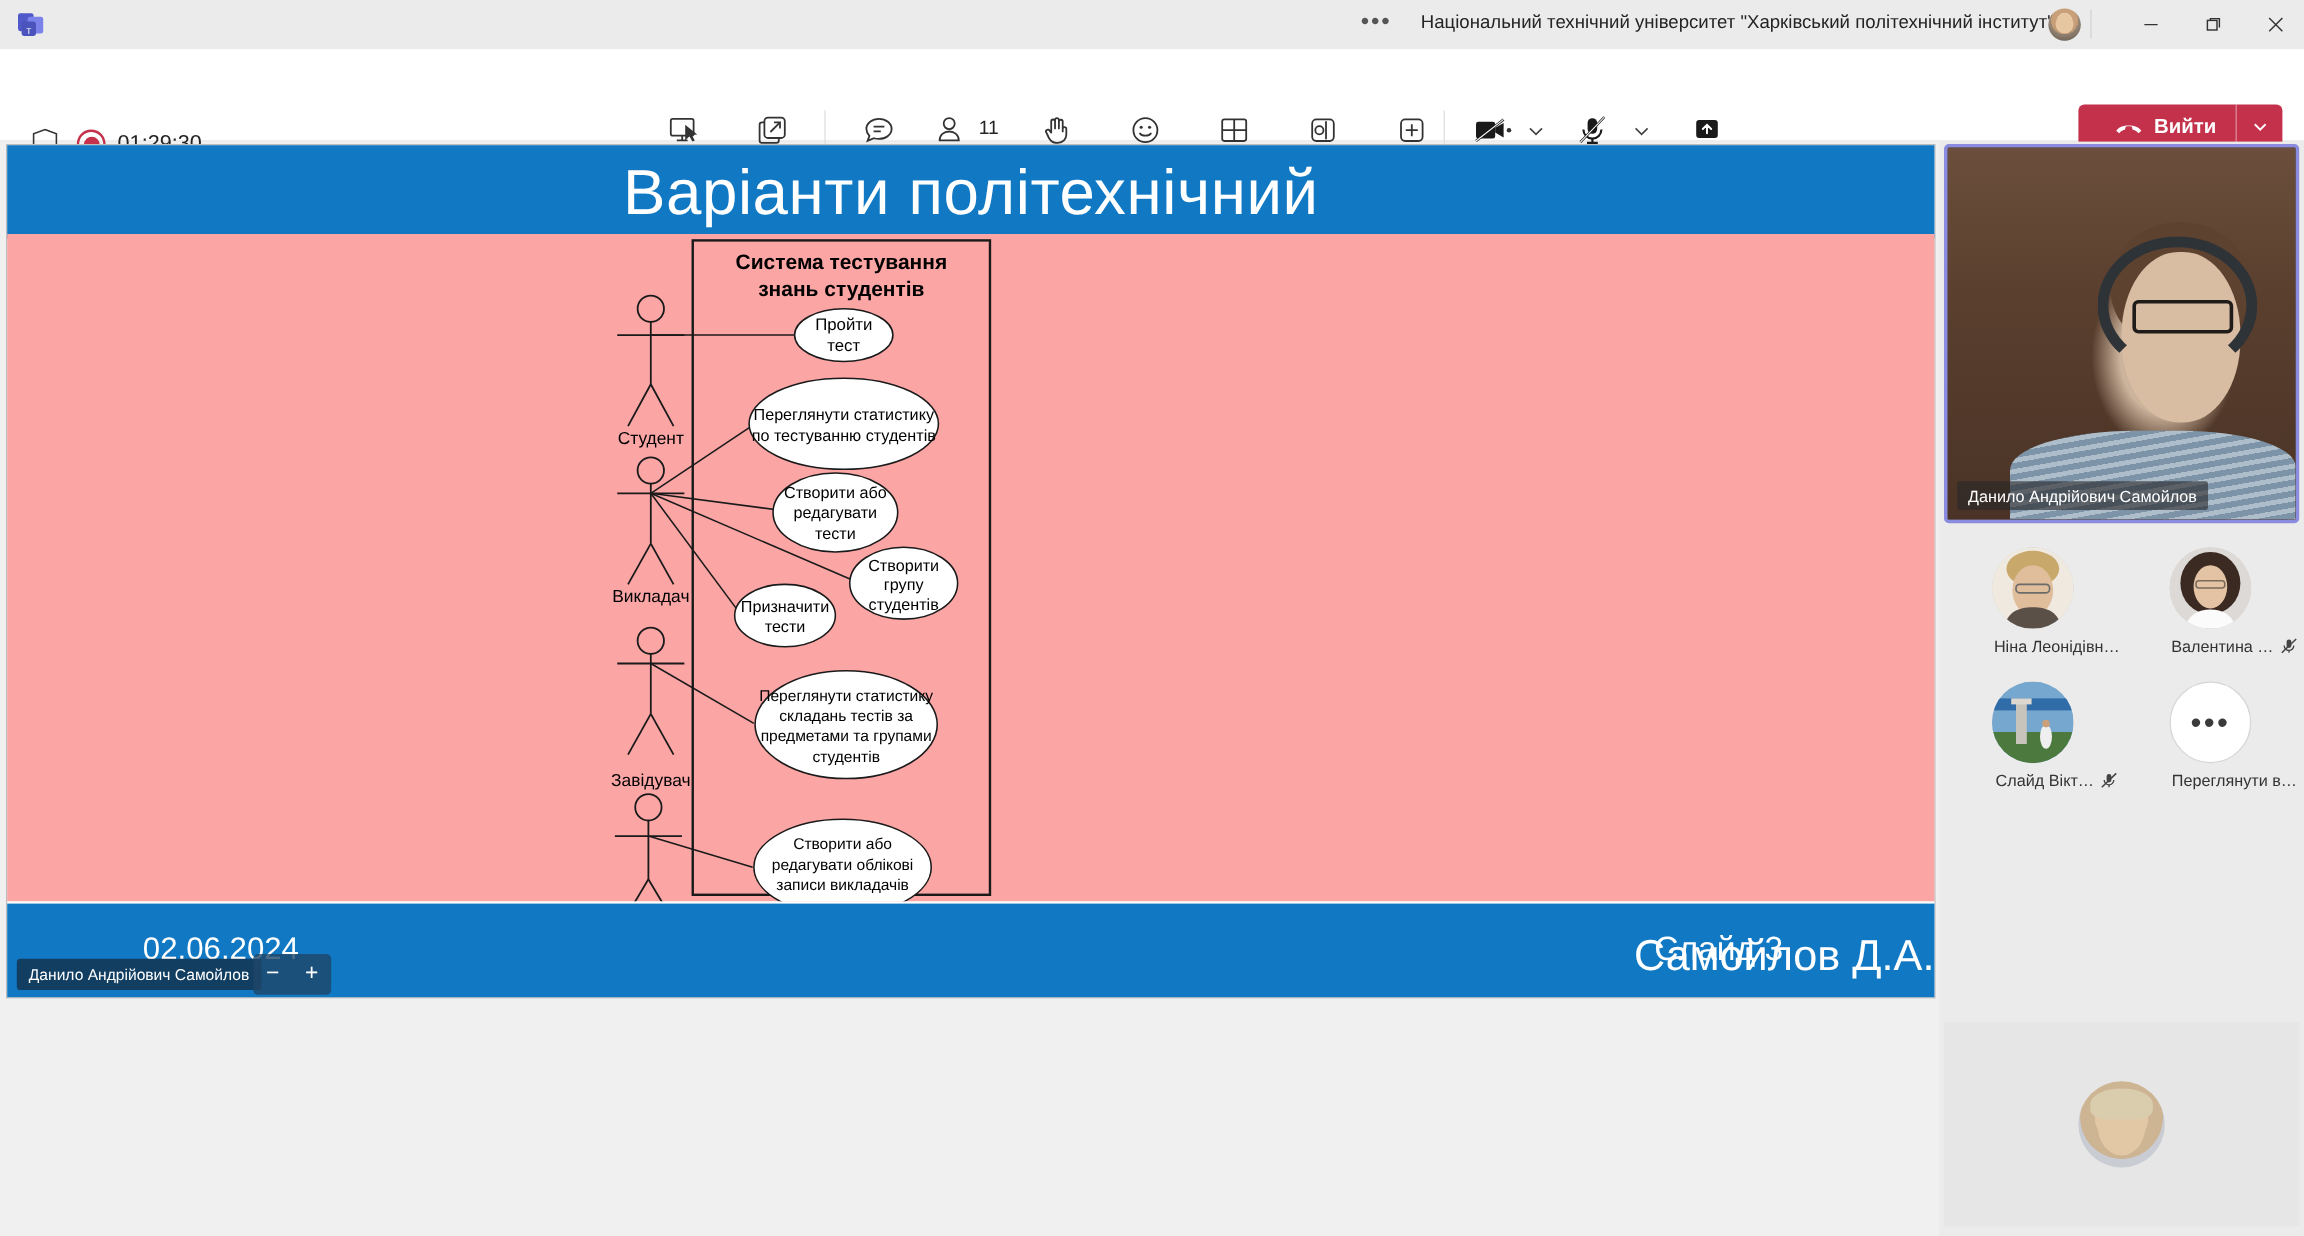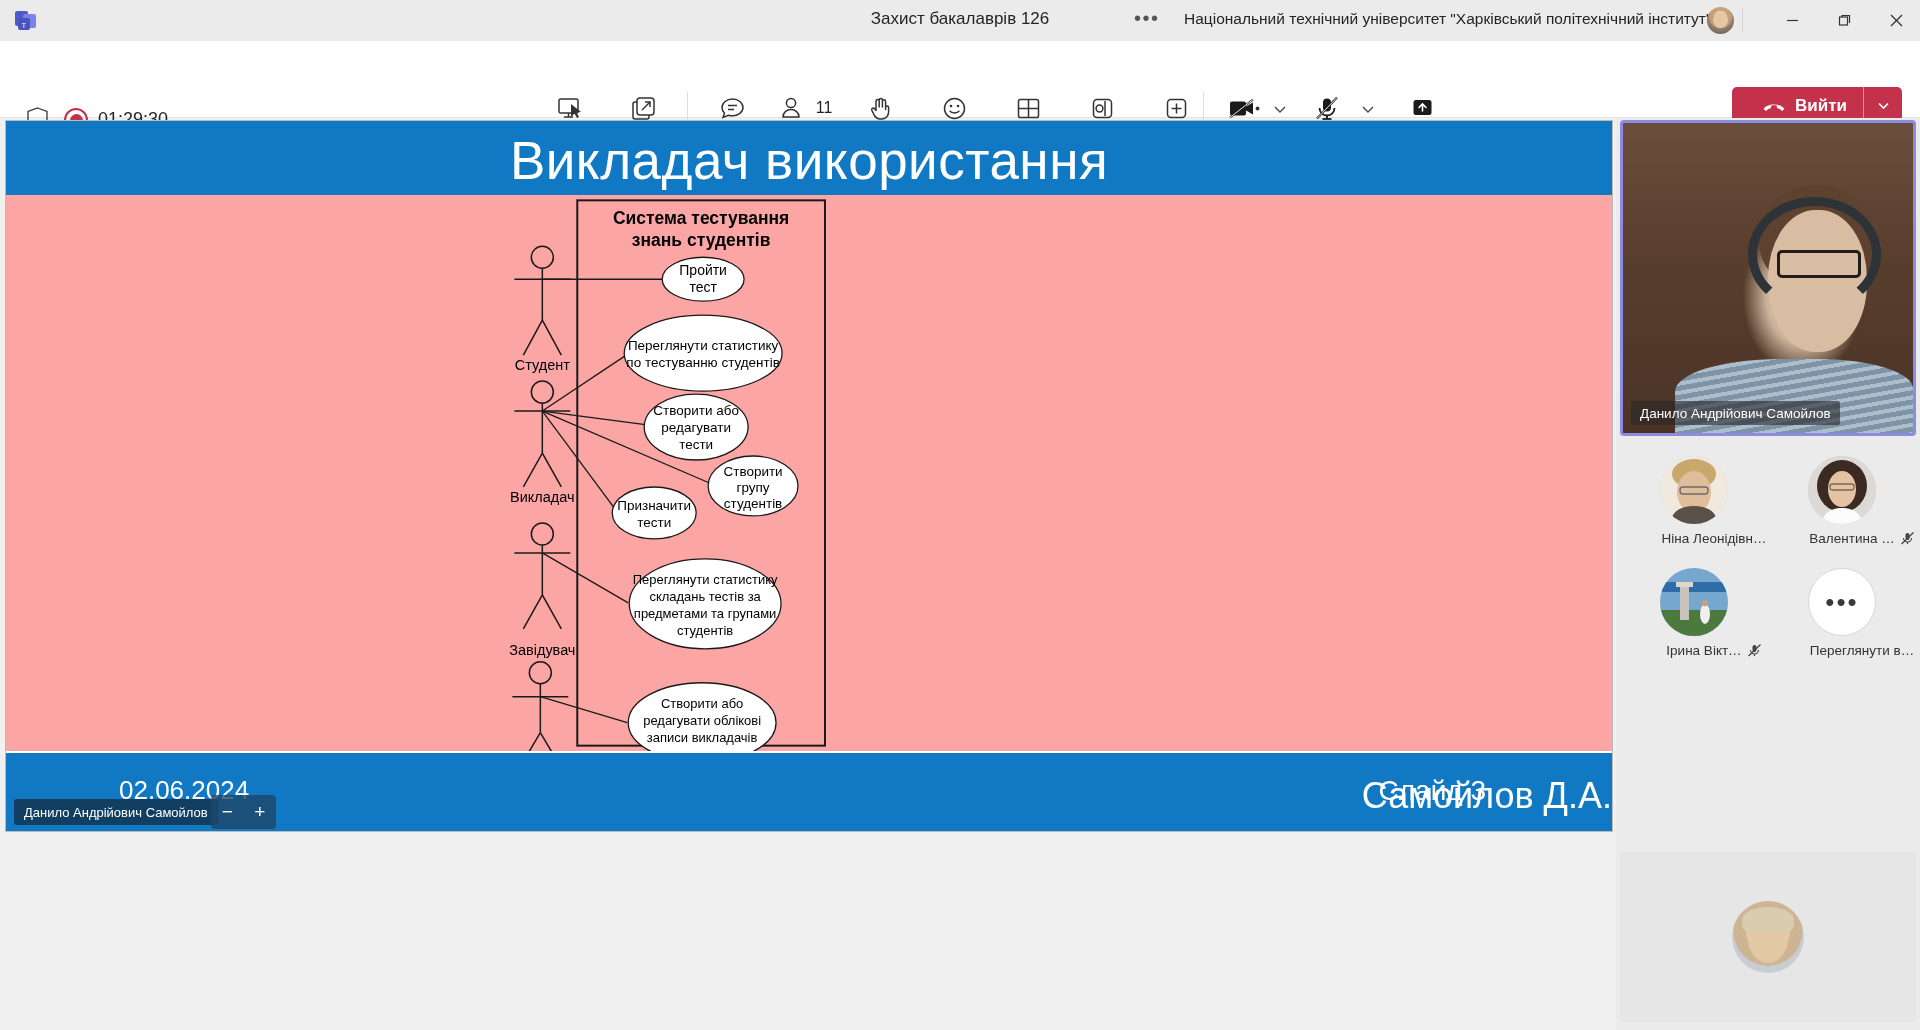--- a/index.html
+++ b/index.html
@@ -221,21 +221,20 @@
 
 <div class="titlebar">
   <div class="tb-applogo">
     <svg width="25" height="25" viewBox="0 0 25 25">
       <rect x="2" y="3" width="13" height="15" rx="2" fill="#5059c9"></rect>
       <rect x="10" y="6" width="13" height="14" rx="2" fill="#7b83eb"></rect>
       <rect x="5" y="10" width="12" height="12" rx="2" fill="#4b53bc"></rect>
       <text x="11" y="20" font-size="7" fill="#fff" text-anchor="middle" font-family="Liberation Sans, sans-serif">T</text>
     </svg>
   </div>
-  <div class="tb-title">Захист бакалаврів 126</div>
   <div class="tb-dots">•••</div>
   <div class="tb-org">Національний технічний університет "Харківський політехнічний інститут"</div>
   <div class="tb-avatar"></div>
   <div class="tb-sep"></div>
   <div class="winbtn" style="left:1766px">
     <svg width="13" height="13" viewBox="0 0 13 13">
         <line x1="1" y1="6.5" x2="12" y2="6.5" stroke="#333" stroke-width="1.2"></line>
       </svg>
   </div>
   <div class="winbtn" style="left:1818px">
@@ -445,21 +444,21 @@
       <svg width="15" height="15" viewBox="0 0 15 15">
           <path d="M3 5.5 L7.5 10 L12 5.5" fill="none" stroke="#fff" stroke-width="1.6"></path>
         </svg>
     </div>
   </div>
 </div>
 
 <div class="stage">
 
   <div class="slide-header">
-    <div class="slide-title">Викладач використання</div>
+    <div class="slide-title">Варіанти політехнічний</div>
   </div>
 
   <div class="slide-body">
     <svg class="diagram" viewBox="0 0 1608 556" preserveAspectRatio="xMidYMid meet">
       <g stroke="#1a1a1a" fill="none" stroke-width="1.6">
 
         <rect x="572" y="5" width="248" height="546" stroke-width="2"></rect>
       </g>
 
       <text x="696" y="29" text-anchor="middle" font-size="17.5" font-weight="bold" fill="#000" font-family="Liberation Sans, sans-serif"><tspan x="696" dy="0">Система тестування</tspan><tspan x="696" dy="22">знань студентів</tspan></text>
@@ -634,21 +633,21 @@
             <rect width="68" height="68" fill="#76a7cf"></rect>
             <rect y="14" width="68" height="10" fill="#2f6ca8"></rect>
             <rect y="42" width="68" height="26" fill="#4c7a3e"></rect>
             <rect x="20" y="18" width="9" height="34" fill="#c9c4bb"></rect>
             <rect x="16" y="14" width="17" height="5" fill="#dcd8cf"></rect>
             <ellipse cx="45" cy="46" rx="5" ry="10" fill="#efefef"></ellipse>
             <circle cx="45" cy="35" r="3.2" fill="#caa07c"></circle>
           </svg>
         </div>
         <div class="tlabel-row">
-          <span class="tlabel">Ірина Вікт…</span>
+          <span class="tlabel">Слайд Вікт…</span>
           <span>
             <svg width="15" height="15" viewBox="0 0 15 15">
               <rect x="5.5" y="2" width="4" height="7" rx="2" fill="#444"></rect>
               <path d="M3.5 7 a4 4 0 0 0 8 0" fill="none" stroke="#444" stroke-width="1.1"></path>
               <line x1="7.5" y1="11" x2="7.5" y2="13" stroke="#444" stroke-width="1.1"></line>
               <line x1="1.5" y1="13" x2="13.5" y2="1.5" stroke="#444" stroke-width="1.3"></line>
             </svg>
           </span>
         </div>
       </div>

